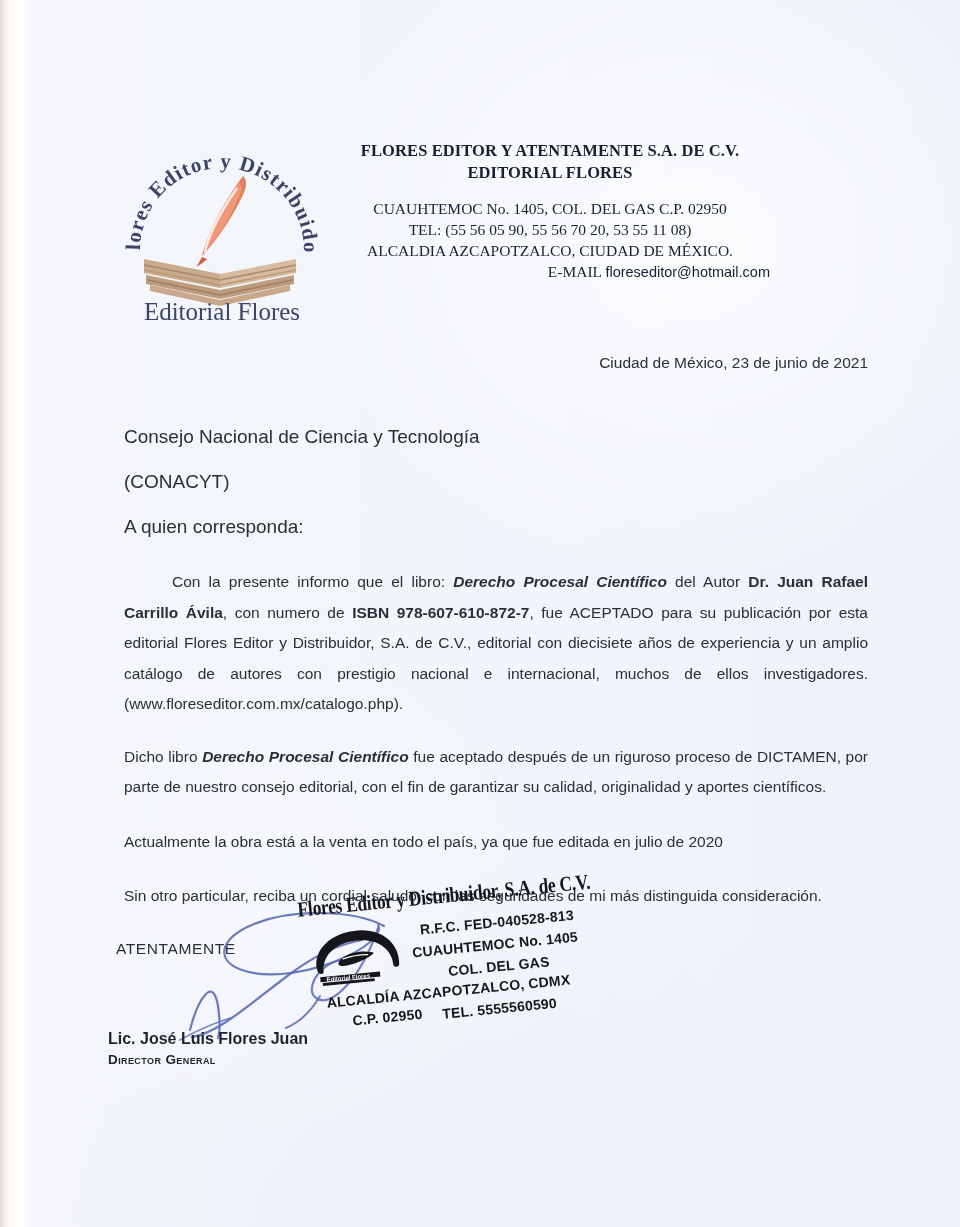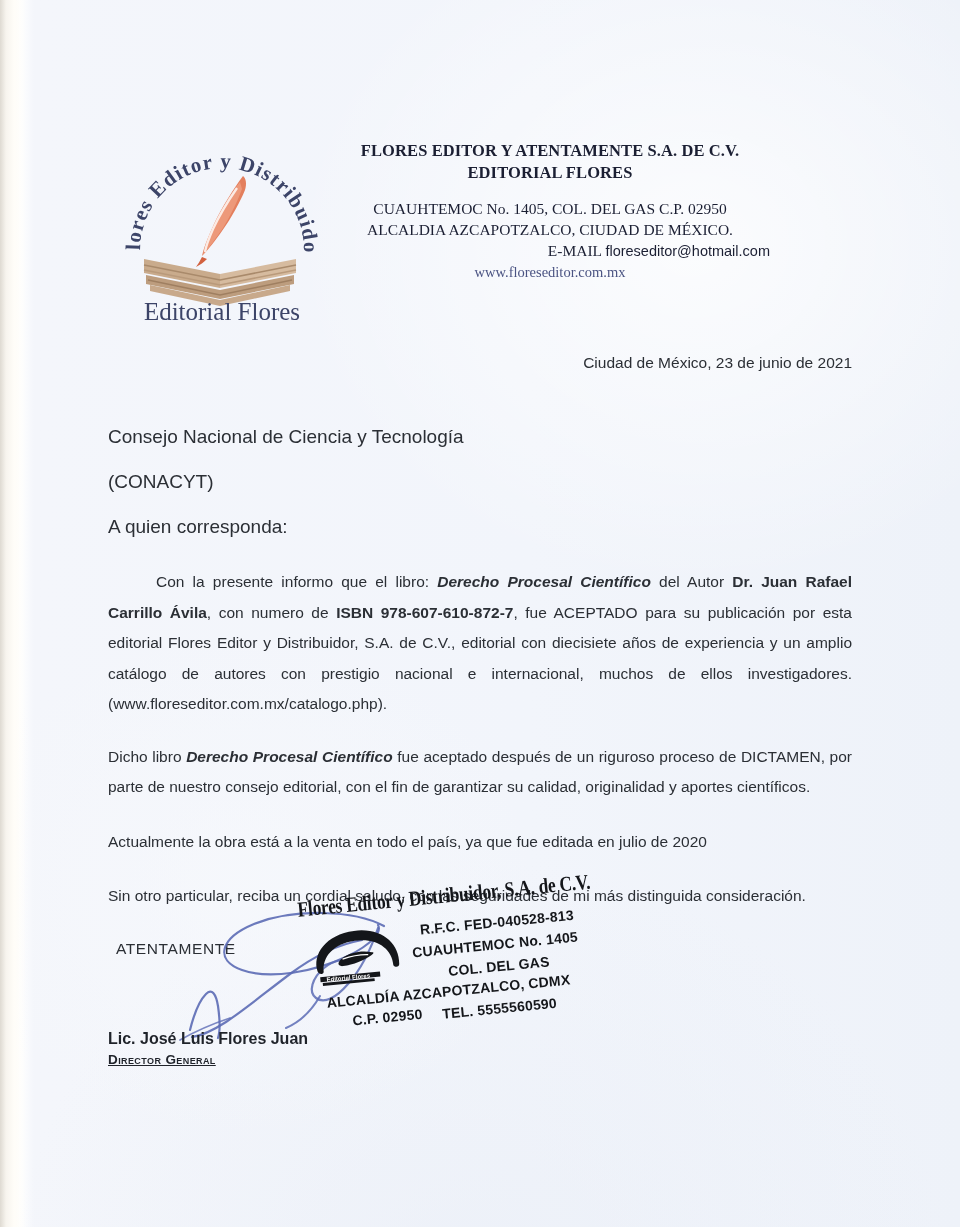--- a/index.html
+++ b/index.html
@@ -87,21 +87,21 @@
   .mast-web {
     font-size: 14.5px;
     line-height: 21px;
     color: #4a5382;
     font-family: "Liberation Serif", serif;
   }
 
   
   #body-text {
     position: absolute;
-    left: 108px; top: 352px;
+    left: 124px; top: 352px;
     width: 744px;
     color: #2b2f35;
     font-size: 15.5px;
   }
   #dateline {
     text-align: right;
     font-size: 15.5px;
     line-height: 22px;
     color: #2b2f35;
     margin-bottom: 52px;
@@ -152,21 +152,20 @@
   }
   #signer-title {
     position: absolute;
     left: -8px; top: 122px;
     font-size: 13.5px;
     font-weight: bold;
     font-variant: small-caps;
     letter-spacing: 0.4px;
     color: #1f232a;
     white-space: nowrap;
-    text-decoration: underline;
   }
 
   
   #stamp {
     position: absolute;
     left: 300px; top: 890px;
     width: 330px; height: 160px;
     transform: rotate(-5.5deg);
     transform-origin: 10% 40%;
     color: #14161a;
@@ -243,26 +242,26 @@
 
         <text x="106" y="192" text-anchor="middle" font-family="Liberation Serif, serif" font-size="25" fill="#3c4468">Editorial Flores</text>
       </svg>
     </div>
 
     <div id="masthead">
       <div class="mast-title">FLORES EDITOR Y ATENTAMENTE S.A. DE C.V.</div>
       <div class="mast-title">EDITORIAL FLORES</div>
       <div class="mast-gap"></div>
       <div class="mast-line">CUAUHTEMOC No. 1405, COL. DEL GAS C.P. 02950</div>
+      <div class="mast-line">TEL: (55 56 05 90, 55 56 70 20, 53 55 11 08)</div>
       <div class="mast-line">ALCALDIA AZCAPOTZALCO, CIUDAD DE MÉXICO.</div>
       <div class="mast-line sans-mail">
         <span>E-MAIL</span>
         <span class="email-addr">floreseditor@hotmail.com</span>
       </div>
-      <div class="mast-web">www.floreseditor.com.mx</div>
     </div>
   </div>
 
   <div id="body-text">
 
     <div id="dateline">Ciudad de México, 23 de junio de 2021</div>
 
     <div class="addr-line">Consejo Nacional de Ciencia y Tecnología</div>
     <div class="addr-line">(CONACYT)</div>
     <div class="addr-line">A quien corresponda:</div>

